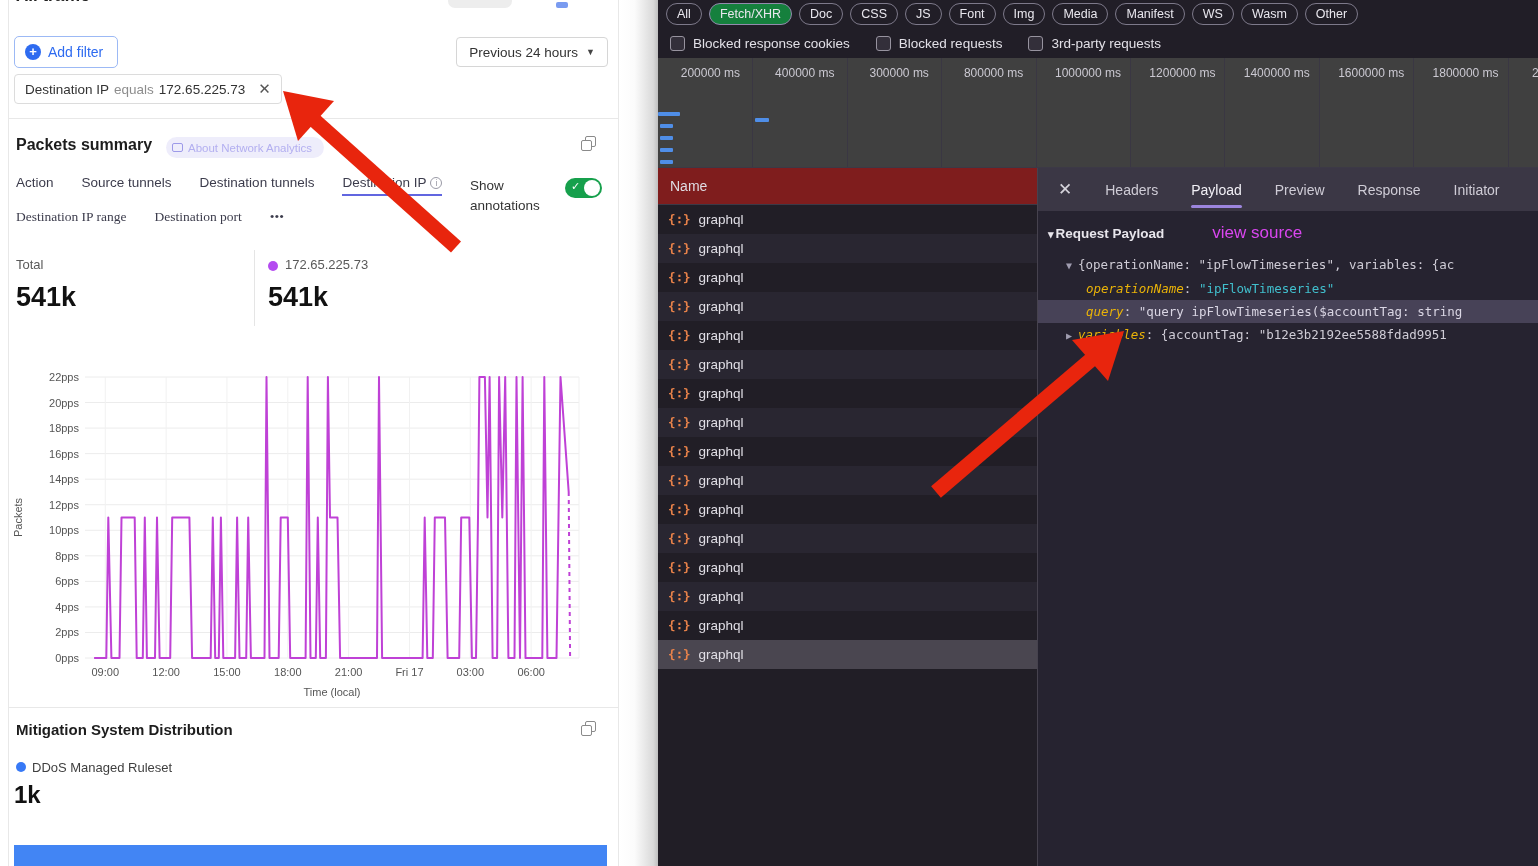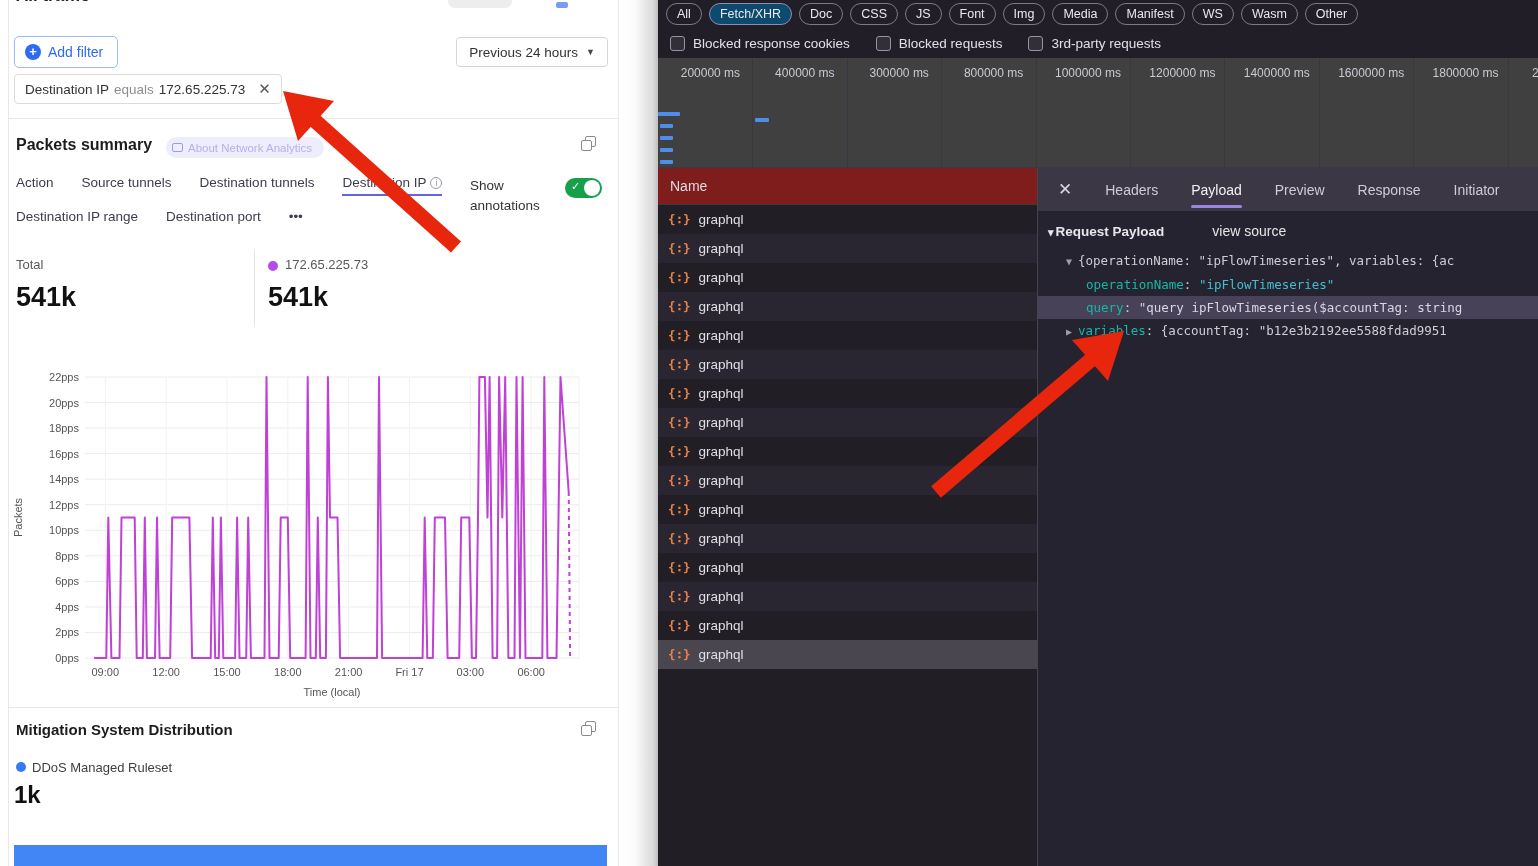--- a/index.html
+++ b/index.html
@@ -38,21 +38,21 @@
   #clock-icon { position:absolute; left:330px; top:133px; width:13px; height:13px; border:1.4px solid #b9b9c4; border-radius:50%; }
   #clock-icon:before { content:""; position:absolute; left:5px; top:2px; width:1.5px; height:4px; background:#b9b9c4; }
   .copy-icon { position:absolute; width:14px; height:14px; }
   .copy-icon:before { content:""; position:absolute; left:4px; top:0; width:9px; height:9px; border:1.3px solid #8a8a8a; border-radius:2px; }
   .copy-icon:after  { content:""; position:absolute; left:0; top:4px; width:9px; height:9px; border:1.3px solid #8a8a8a; border-radius:2px; background:#fff; }
   #copy-icon-1 { left:581px; top:136px; }
   #copy-icon-2 { left:581px; top:721px; }
 
   .tabs-row { position:absolute; left:16px; display:flex; gap:28px; font-size:13.5px; color:#3c3c4c; }
   #tabs-row-1 { top:175px; }
-  #tabs-row-2 { top:209px; }
+  #tabs-row-2 { top:209px;font-family:Liberation Serif, serif; }
   .tab { cursor:pointer; white-space:nowrap; }
   .tab.active { position:relative; padding-bottom:6px; }
   .tab.active:after { content:""; position:absolute; left:0; right:0; bottom:0; height:2px; background:#6166e0; }
   .info-glyph { display:inline-block; width:12px; height:12px; border:1px solid #9a9aa6; border-radius:50%;
     color:#9a9aa6; font-size:9px; line-height:11px; text-align:center; margin-left:4px; vertical-align:1px; }
   #show-annotations { position:absolute; left:470px; top:176px; width:88px; font-size:13.5px; color:#333; line-height:20px; }
   #toggle { position:absolute; left:565px; top:178px; width:37px; height:20px; border-radius:10px; background:#16a04c; cursor:pointer; }
   #toggle .knob { position:absolute; right:2px; top:2px; width:16px; height:16px; border-radius:50%; background:#fff; }
   #toggle .chk { position:absolute; left:6px; top:2px; color:#fff; font-size:11px; }
 
@@ -69,21 +69,21 @@
   #msd-bar { position:absolute; left:14px; top:845px; width:593px; height:21px; }
 
   #gutter { position:absolute; left:619px; top:0; width:39px; height:866px;
     background:linear-gradient(to right,#ffffff 0%,#fbfbfb 40%,#d9d9d9 88%,#bfbfbf 100%); }
 
   
   #devtools { position:absolute; left:658px; top:0; width:880px; height:866px; background:#211e27; color:#ddd; }
   #pills-row { position:absolute; left:8px; top:1px; height:25px; display:flex; gap:7px; align-items:center; }
   .pill { height:22px; padding:0 10px; border:1px solid #7d798a; border-radius:12px; background:transparent;
     color:#e9e7ee; font-size:12.5px; line-height:20px; cursor:pointer; white-space:nowrap; }
-  .pill.selected { background:#0c4a6e; border-color:#938aad; }
+  .pill.selected { background:#15803d; border-color:#938aad; }
   #checks-row { position:absolute; left:12px; top:30px; height:26px; display:flex; gap:26px; align-items:center; }
   .checkwrap { display:flex; align-items:center; gap:8px; font-size:13.5px; color:#e2e0e7; cursor:pointer; }
   .checkbox { width:15px; height:15px; border:1.6px solid #97939f; border-radius:3px; background:#332f3a; }
 
   #timeline { position:absolute; left:0; top:58px; width:880px; height:110px; background:#404040;
     border-bottom:1px solid #3c3946; overflow:hidden; }
   .tl-line { position:absolute; top:0; bottom:0; width:1px; background:#3a3743; }
   .tl-label { position:absolute; top:8px; font-size:12px; color:#cbc9d2; transform:translateX(-50%); white-space:nowrap; }
   .tl-label.partial { transform:none; }
   .tl-mark { position:absolute; height:4px; border-radius:1px; }
@@ -100,27 +100,27 @@
   #details { position:absolute; left:380px; top:168px; right:0; bottom:0; background:#262330; }
   #details-tabs { height:43px; background:#3b3745; display:flex; align-items:center; gap:33px;
     padding-left:20px; font-size:14px; color:#cfccd6; }
   #details-tabs .close { font-size:17px; color:#d5d3db; cursor:pointer; }
   .dtab { cursor:pointer; position:relative; height:100%; display:flex; align-items:center; }
   .dtab.active { color:#f2f0f6; }
   .dtab.active:after { content:""; position:absolute; left:0; right:0; bottom:3px; height:3px; background:#9c85dd; border-radius:2px; }
   #payload-head { display:flex; gap:48px; padding:12px 0 4px 10px; align-items:baseline; }
   #payload-head .sec { font-size:13.5px; font-weight:bold; color:#e8e6ec; }
   #payload-head .sec:before { content:"▾"; margin-right:2px; font-size:11px; }
-  #payload-head .vs { font-size:14px; color:#e5e5e5; cursor:pointer; }
+  #payload-head .vs { font-size:17px; color:#d946ef; cursor:pointer; }
   #payload-lines { font-family:"DejaVu Sans Mono", monospace; font-size:12.5px; line-height:23px; margin-top:6px; }
   .pl-line { white-space:nowrap; overflow:hidden; padding-left:28px; color:#cfccd6; }
   .pl-line.ind2 { padding-left:48px; }
   .pl-line.hl { background:#474257; }
   .pl-toggle { color:#a09db0; font-size:10px; margin-right:6px; }
-  .tok-key { color:#14b8a6; }
+  .tok-key { color:#eab308;font-style:italic; }
   .tok-string { color:#41bfcd; }
   .tok-lightstring { color:#dad6e4; }
   .tok-plain { color:#cfccd6; }
 
   #arrows { position:absolute; left:0; top:0; width:1538px; height:866px; pointer-events:none; }
 </style>
 </head>
 <body>
 
 <div id="stage">

